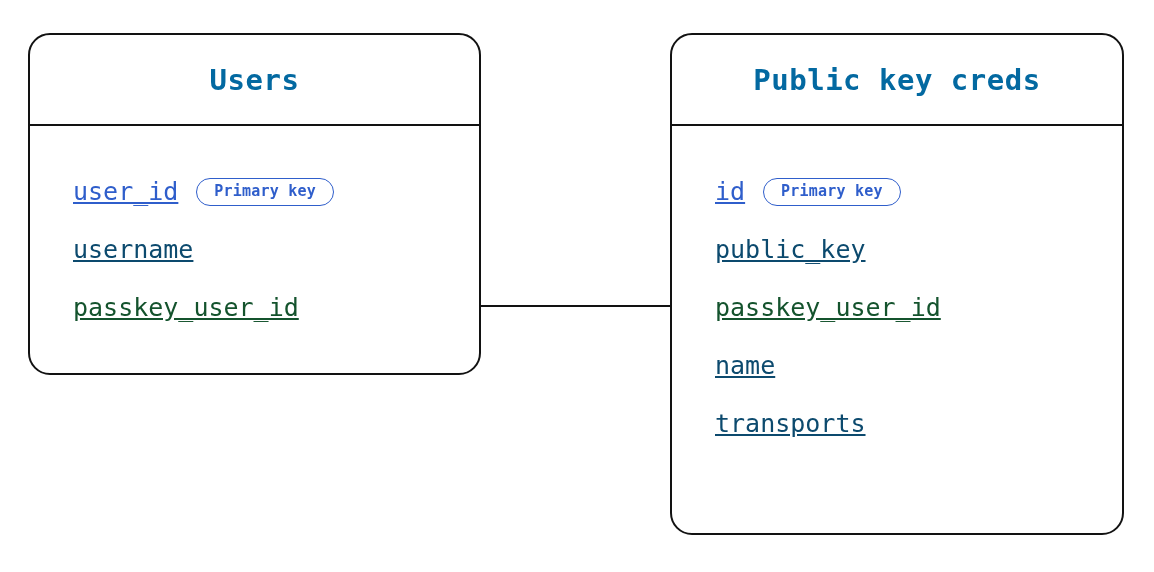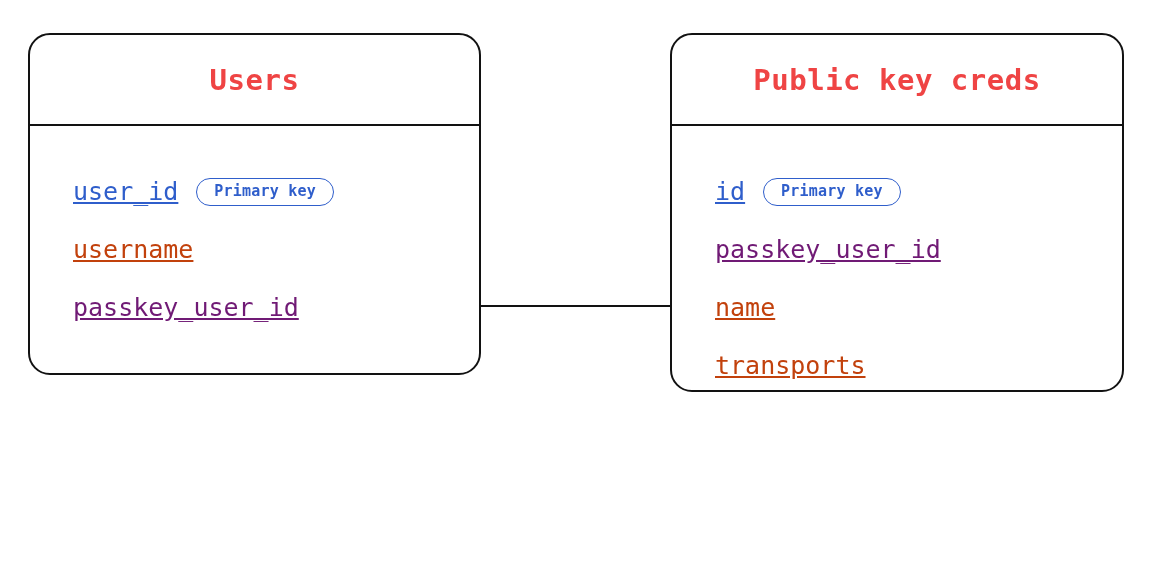--- a/index.html
+++ b/index.html
@@ -34,42 +34,42 @@
     left: 28px;
     top: 33px;
     width: 453px;
     height: 342px;
   }
 
   #entity-pkcreds {
     left: 670px;
     top: 33px;
     width: 454px;
-    height: 359px;
+    height: 502px;
   }
 
   
   .entity-header {
     position: absolute;
     left: 0;
     right: 0;
     top: 0;
     height: 91px;
     display: flex;
     align-items: center;
     justify-content: center;
     border-bottom: 2.2px solid #121212;
     box-sizing: border-box;
   }
 
   .entity-title {
     font-family: "DejaVu Sans Mono", "Liberation Mono", monospace;
     font-size: 29px;
     font-weight: bold;
-    color: #ef4444;
+    color: #0369a1;
     letter-spacing: 0.5px;
     white-space: nowrap;
   }
 
   
   .field-list {
     position: absolute;
     left: 0;
     right: 0;
     top: 93px;
@@ -88,22 +88,22 @@
   .field-name {
     font-family: "DejaVu Sans Mono", "Liberation Mono", monospace;
     font-size: 25px;
     font-weight: normal;
     color: #151515;
     line-height: 30px;
     text-decoration: underline;
   }
 
   .field-name.key-pk   { color: #2f5ecb; }
-  .field-name.key-fk   { color: #701a75; }
-  .field-name.key-none { color: #c2410c; }
+  .field-name.key-fk   { color: #14532d; }
+  .field-name.key-none { color: #0c4a6e; }
 
   
   .pk-badge {
     display: inline-flex;
     align-items: center;
     justify-content: center;
     margin-left: 18px;
     padding: 3px 17px 4px 17px;
     border: 1.8px solid #2f5ecb;
     border-radius: 999px;
@@ -171,20 +171,23 @@
     </div>
     <div class="field-list">
 
       <div class="field-row">
         <span class="field-name key-pk">id</span>
         <span class="pk-badge">
           <span class="pk-badge-text">Primary key</span>
         </span>
       </div>
 
+      <div class="field-row">
+        <span class="field-name key-none">public_key</span>
+      </div>
 
       <div class="field-row">
         <span class="field-name key-fk">passkey_user_id</span>
       </div>
 
 
       <div class="field-row">
         <span class="field-name key-none">name</span>
       </div>
 

